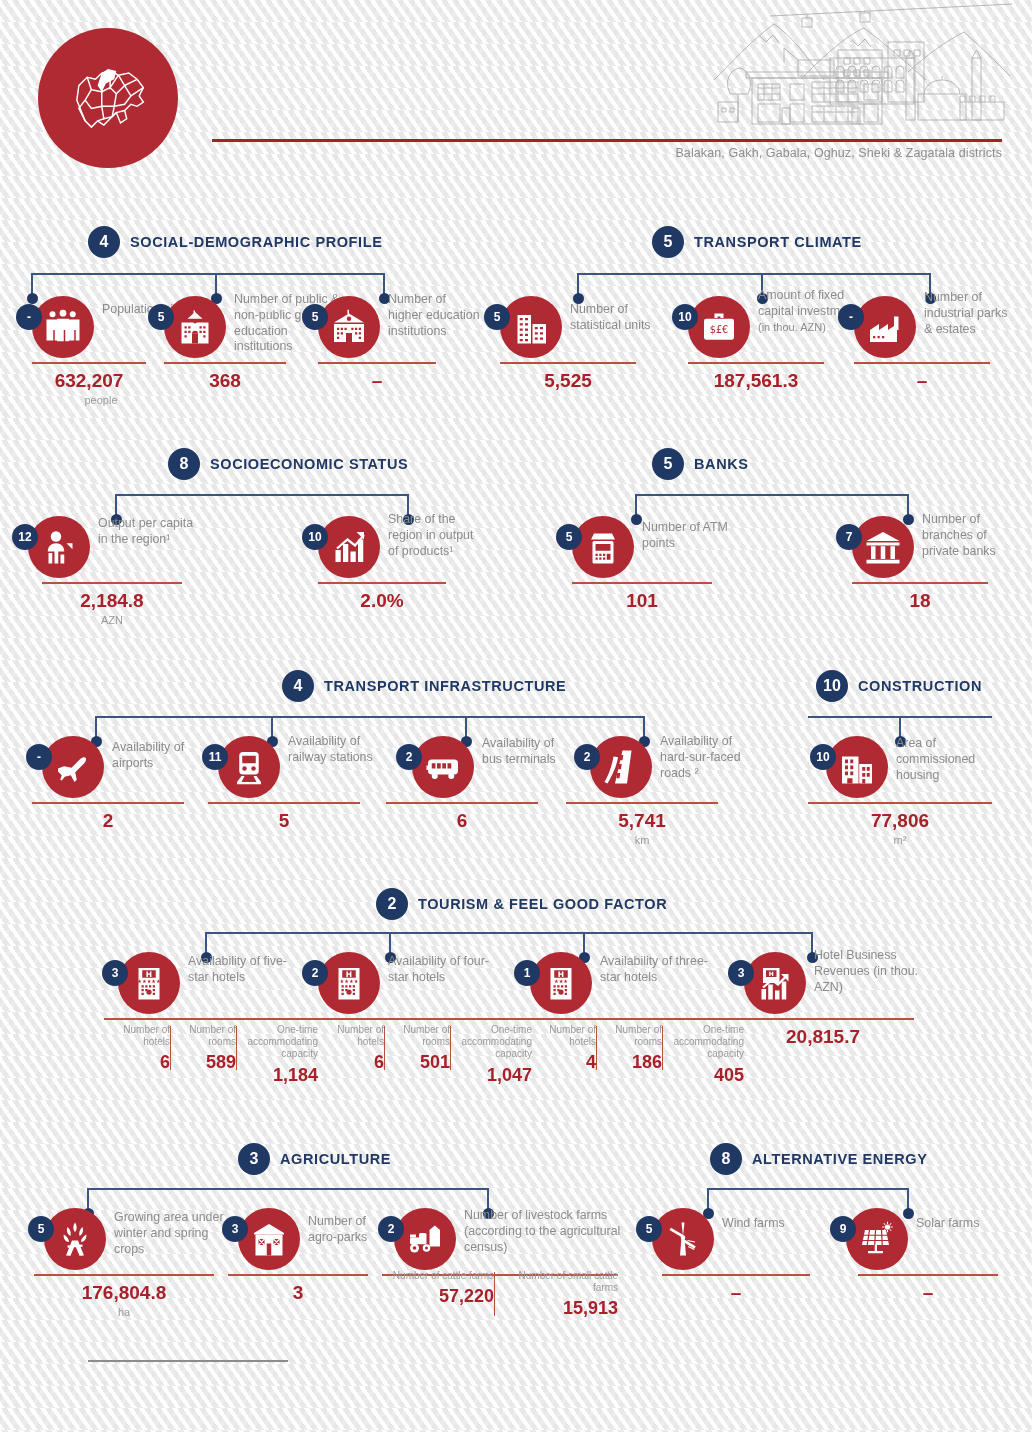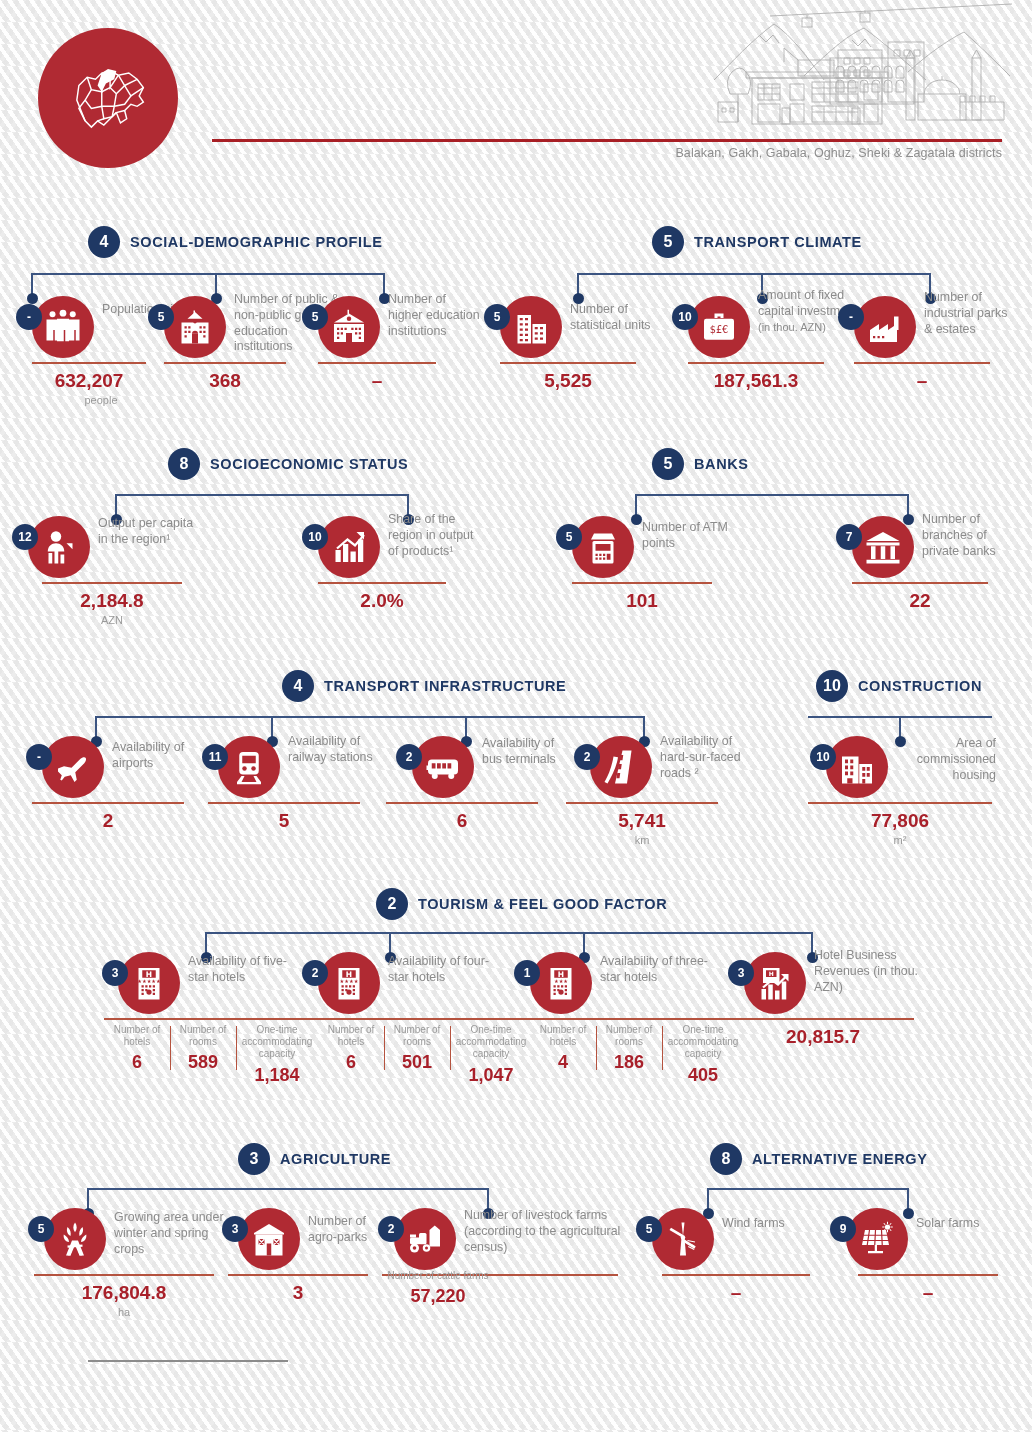--- a/index.html
+++ b/index.html
@@ -75,21 +75,21 @@
   .metric .rule{ position:absolute; height:1.6px; background:#b5533f; }
   .metric .value{
     position:absolute; color:#a8202a; font-size:19px; font-weight:bold; text-align:center;
   }
   .metric .unit{
     position:absolute; color:#9a9a9a; font-size:11px; text-align:center;
   }
 
   
   .subcells{ position:absolute; display:flex; }
-  .subcell{ text-align:center; position:relative; }
+  .subcell{ text-align:right; position:relative; }
   .subcell .sc-label{ color:#9a9a9a; font-size:10px; line-height:1.22; }
   .subcell .sc-val{ color:#a8202a; font-size:18px; font-weight:bold; margin-top:4px; }
   .subcell + .subcell::before{
     content:""; position:absolute; left:0; top:2px; width:1.4px; height:44px; background:#b5533f;
   }
 
   
   .footnotes{ position:absolute; left:88px; top:1360px; width:860px; }
   .fn-rule{ width:200px;height:1.6px;background:#8c8c8c;margin-bottom:8px; }
   .footnotes p{
@@ -493,21 +493,21 @@
                   <rect x="21" y="23" width="6" height="17"></rect>
                   <rect x="34" y="23" width="6" height="17"></rect>
                   <rect x="2" y="41" width="44" height="5"></rect>
                 </g>
               </svg>
         </div>
         <div class="num-badge">7</div>
       </div>
       <div class="label" style="left:922px;top:512px;width:95px;">Number of branches of private banks</div>
       <div class="rule" style="left:852px;top:582px;width:136px;"></div>
-          <div class="value" style="left:852px;top:590px;width:136px;">22</div>
+          <div class="value" style="left:852px;top:590px;width:136px;">18</div>
         </div>
       </div>
       <div class="section" style="left: 0px; top: 0px; width: 1032px; height: 0px;">
         <div class="sec-head" style="position: absolute; left: 282px; top: 670px;">
           <div class="sec-badge">4</div>
                   <div class="sec-title">TRANSPORT INFRASTRUCTURE</div>
         </div>
         <div class="bracket" style="left: 96px; top: 716px; width: 548px;">
           <div class="hline" style="left:0;width:548px;"></div>
           <div class="drop" style="left:-1px;height:22px;"></div>
@@ -626,21 +626,21 @@
                     <rect x="31" y="32" width="4" height="5"></rect>
                     <rect x="37" y="32" width="4" height="5"></rect>
                     <rect x="31" y="40" width="4" height="6"></rect>
                     <rect x="11" y="39" width="7" height="7"></rect>
                   </g>
                 </g>
               </svg>
         </div>
         <div class="num-badge">10</div>
       </div>
-      <div class="label" style="left:896px;top:736px;width:100px;text-align:right;">Area of commissioned housing</div>
+      <div class="label" style="left:896px;top:736px;width:100px;">Area of commissioned housing</div>
       <div class="rule" style="left:808px;top:802px;width:184px;"></div>
           <div class="value" style="left:808px;top:810px;width:184px;">77,806</div>
           <div class="unit" style="left:808px;top:834px;width:184px;">m²</div>
         </div>
       </div>
       <div class="section" style="left: 0px; top: 0px; width: 1032px; height: 0px;">
         <div class="sec-head" style="position: absolute; left: 376px; top: 888px;">
           <div class="sec-badge">2</div>
                   <div class="sec-title">TOURISM &amp; FEEL GOOD FACTOR</div>
         </div>
@@ -879,20 +879,24 @@
         </div>
         <div class="num-badge">2</div>
       </div>
       <div class="label" style="left:464px;top:1208px;width:160px;">Number of livestock farms (according to the agricultural census)</div>
       <div class="rule" style="left:382px;top:1274px;width:236px;"></div>
           <div class="subcells" style="left:382px;top:1270px;width:236px;justify-content:space-between;">
             <div class="subcell" style="width:112px;">
           <div class="sc-label">Number of cattle farms</div>
           <div class="sc-val">57,220</div>
             </div>
+            <div class="subcell" style="width:124px;">
+          <div class="sc-label">Number of small cattle farms</div>
+          <div class="sc-val">15,913</div>
+            </div>
           </div>
         </div>
       </div>
       <div class="section" style="left: 0px; top: 0px; width: 1032px; height: 0px;">
         <div class="sec-head" style="position: absolute; left: 710px; top: 1143px;">
           <div class="sec-badge">8</div>
                   <div class="sec-title">ALTERNATIVE ENERGY</div>
         </div>
         <div class="bracket" style="left: 708px; top: 1188px; width: 200px;">
           <div class="hline" style="left:0;width:200px;"></div>

